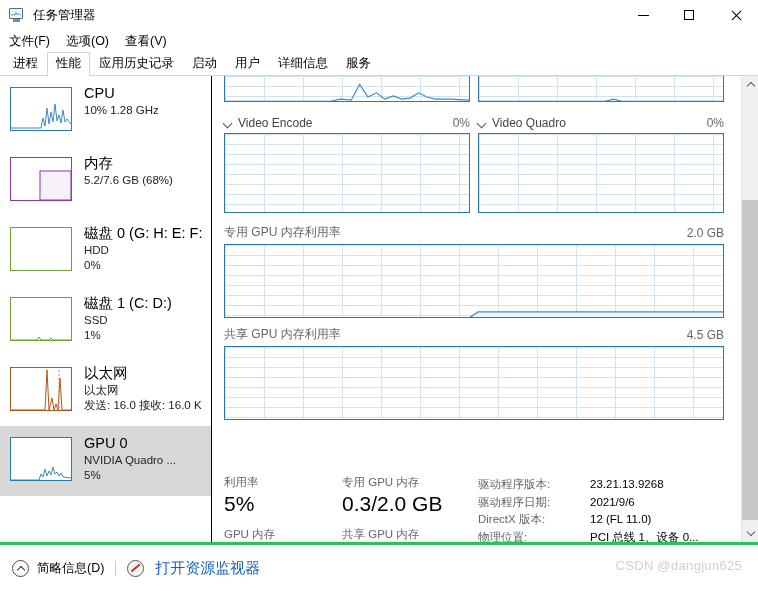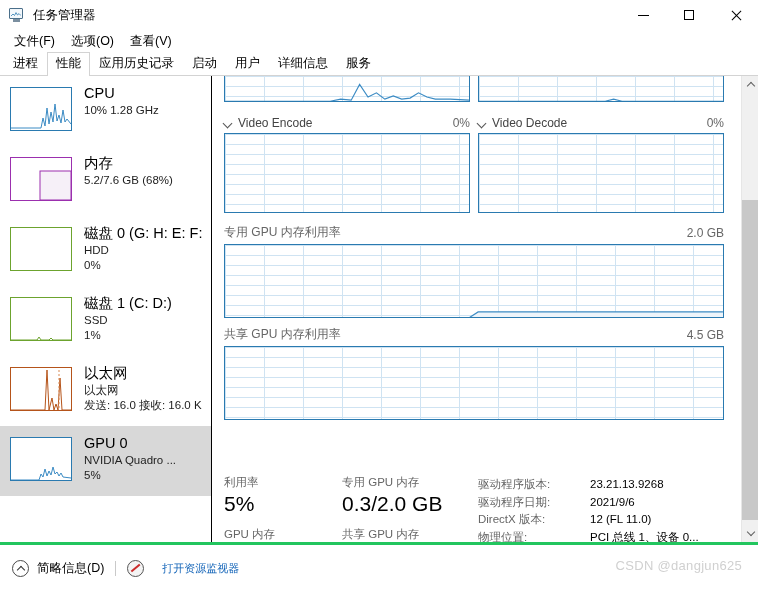--- a/index.html
+++ b/index.html
@@ -44,21 +44,21 @@
   .win-btn .cls-g { position: relative; width: 11px; height: 11px; }
   .win-btn .cls-g:before, .win-btn .cls-g:after {
     content: ""; position: absolute; left: 0; top: 5px; width: 13px; height: 1px; background: #000;
   }
   .win-btn .cls-g:before { transform: rotate(45deg); }
   .win-btn .cls-g:after  { transform: rotate(-45deg); }
 
   
   .menubar {
     position: absolute; top: 30px; left: 0; width: 758px; height: 22px;
-    display: flex; align-items: center; padding-left: 6px;
+    display: flex; align-items: center; padding-left: 1px;
   }
   .menu-item {
     font-size: 12.5px; color: #000; padding: 2px 8px; white-space: nowrap;
   }
 
   
   .tabstrip {
     position: absolute; top: 52px; left: 0; width: 758px; height: 24px;
     display: flex; align-items: flex-end; padding-left: 4px;
     border-bottom: 1px solid #d3d3d3; background: #fff;
@@ -196,21 +196,21 @@
   .st-sep { width: 1px; height: 15px; background: #c9c9c9; margin: 0 11px; }
   .rm-icon {
     width: 17px; height: 17px; border-radius: 50%;
     border: 1.4px solid #555; position: relative; flex: 0 0 auto;
     background: #f4f4f4;
   }
   .rm-icon:after {
     content: ""; position: absolute; left: 1.5px; top: 6.2px;
     width: 11px; height: 1.8px; background: #cc2b2b; transform: rotate(-40deg);
   }
-  .st-link { font-size: 11px; color: #1364b8; margin-left: 18px; white-space: nowrap; }
+  .st-link { font-size: 15px; color: #1364b8; margin-left: 11px; white-space: nowrap; }
 
   .watermark {
     position: absolute; right: 16px; top: 558px;
     font-size: 13px; color: #d0d0d0; letter-spacing: 0.3px;
   }
 </style>
 </head>
 <body>
 
 <div class="window">
@@ -367,21 +367,21 @@
               <div class="grid"></div>
               <svg class="plot" viewBox="0 0 232 80" preserveAspectRatio="none">
                 <polyline points="0,79 232,79" fill="none" stroke="#3b8bc4" stroke-width="1"></polyline>
               </svg>
             </div>
           </div>
           <div class="graph-col">
             <div class="g-head">
               <div class="lbl">
                 <span class="chev"></span>
-                <span>Video Decode</span>
+                <span>Video Quadro</span>
               </div>
               <div class="g-val">0%</div>
             </div>
             <div class="graph-box" style="height:80px">
               <div class="grid"></div>
               <svg class="plot" viewBox="0 0 232 80" preserveAspectRatio="none">
                 <polyline points="0,79 232,79" fill="none" stroke="#3b8bc4" stroke-width="1"></polyline>
               </svg>
             </div>
           </div>

